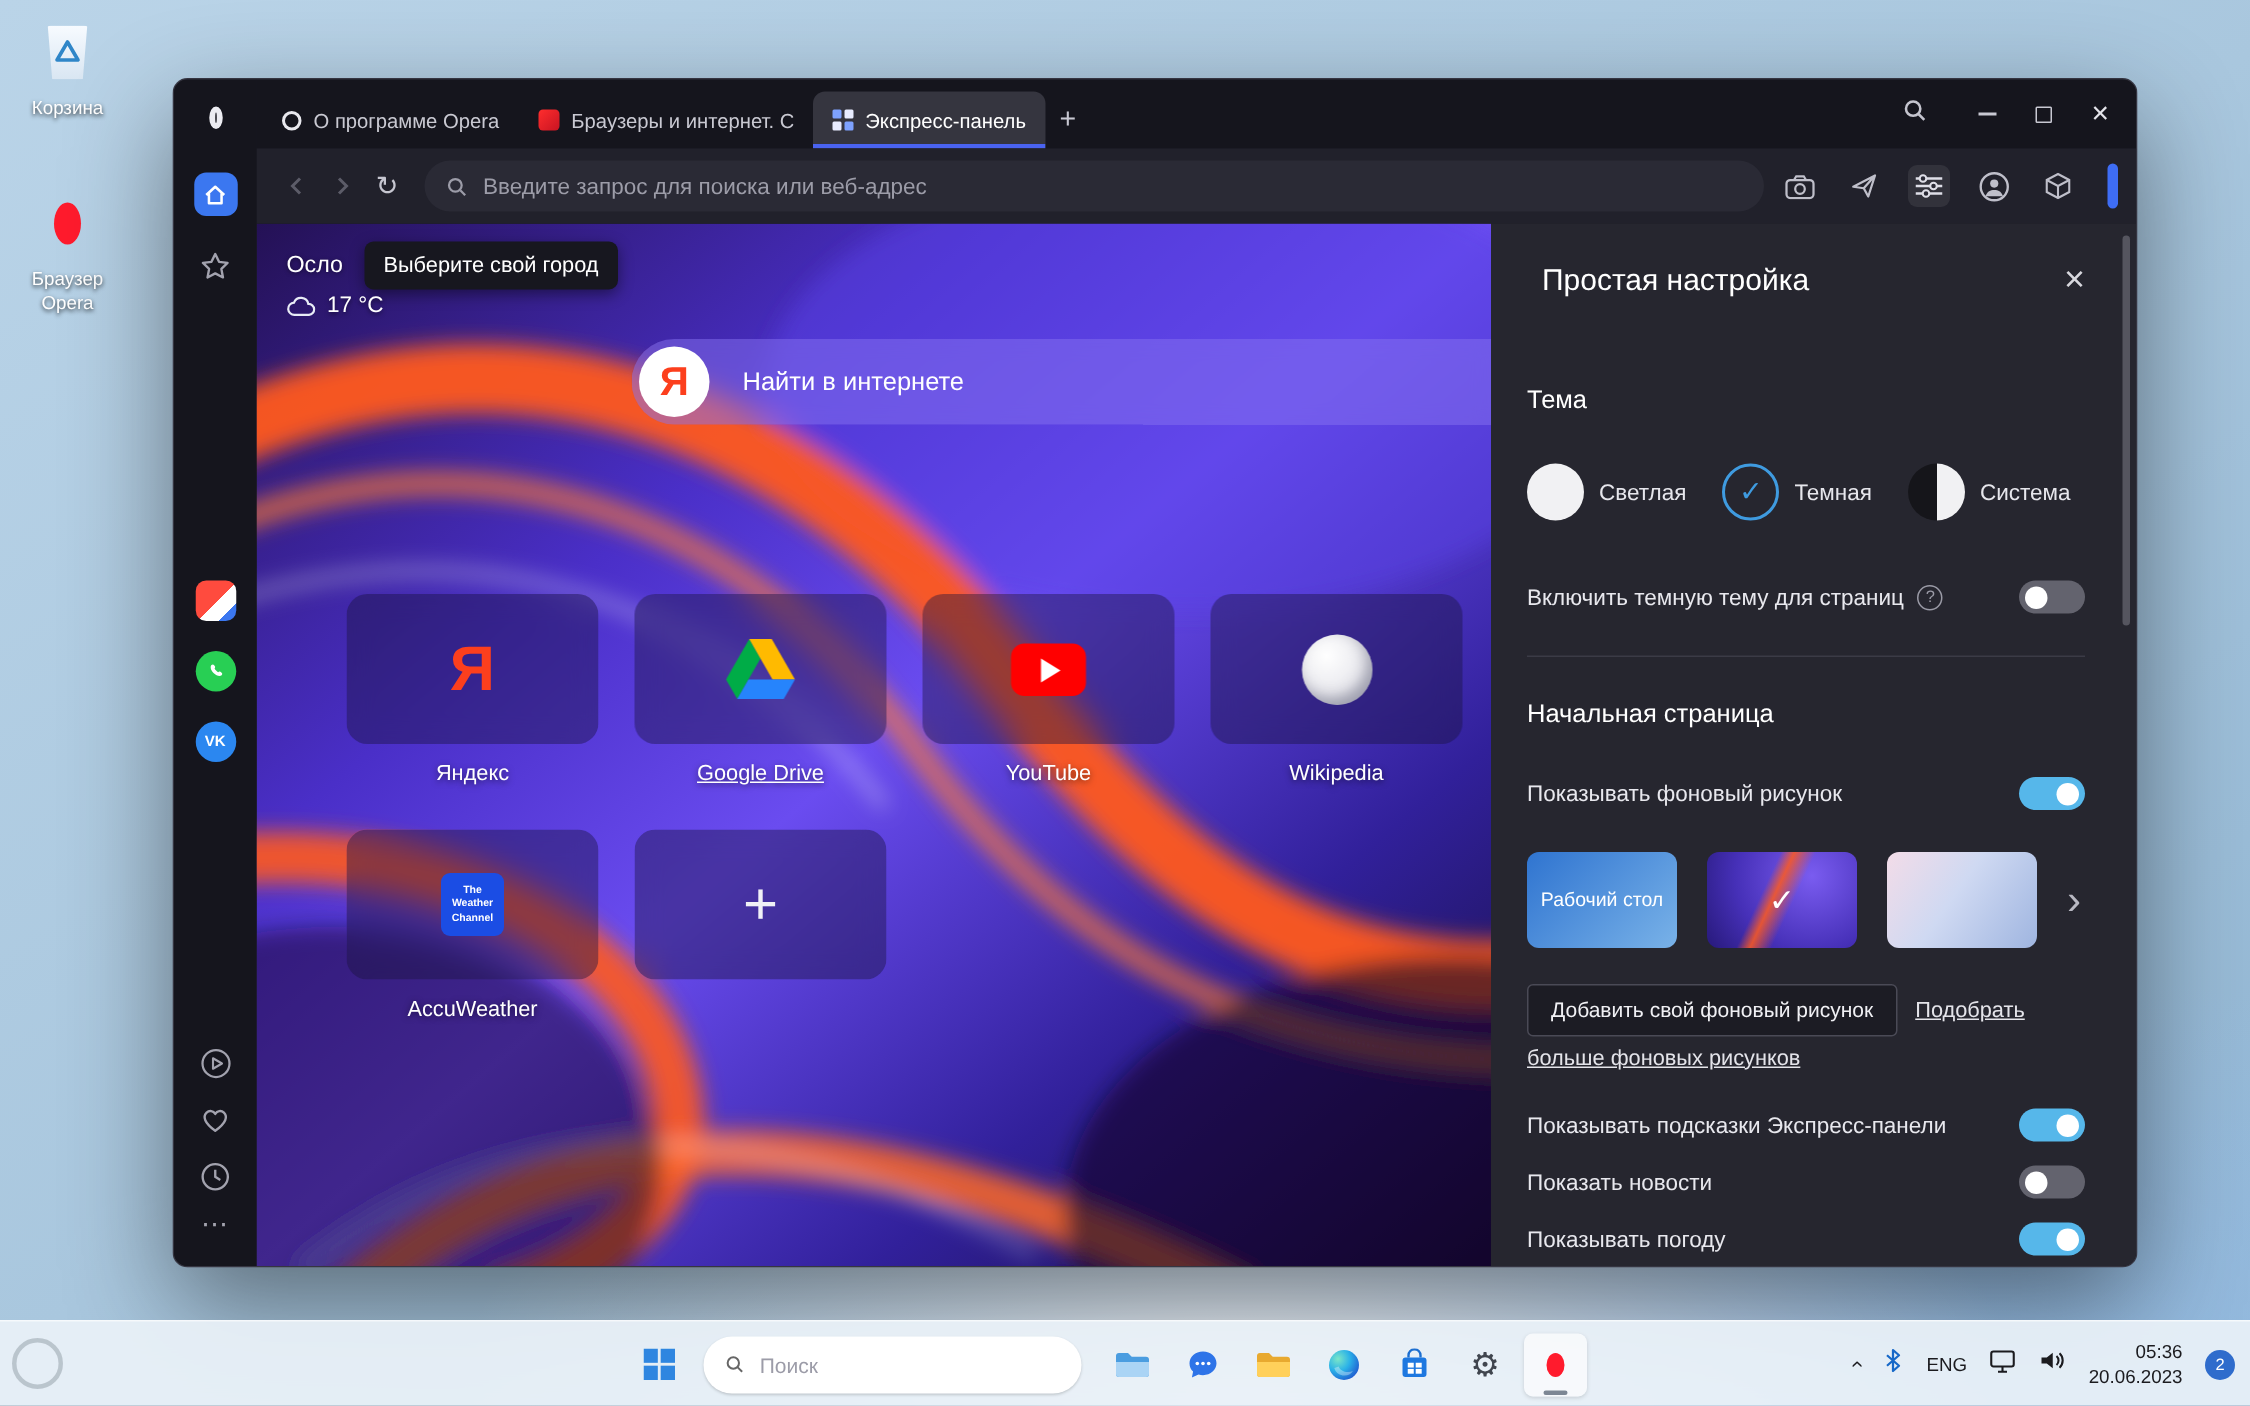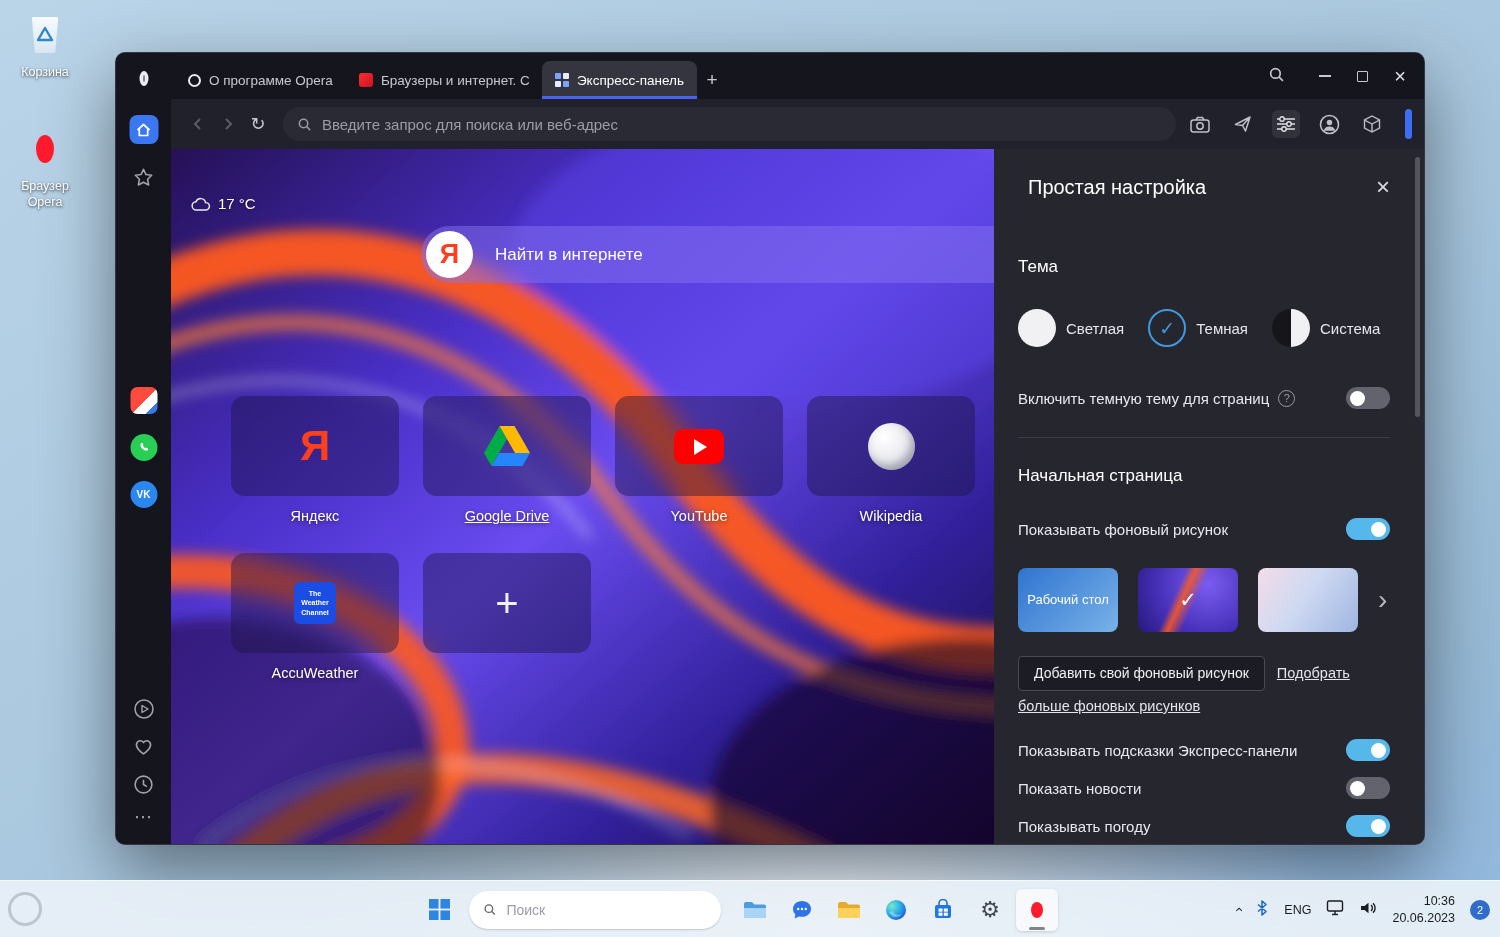--- a/index.html
+++ b/index.html
@@ -365,20 +365,24 @@
             <path d="M-40 210 C160 120 340 210 440 350 C520 460 640 560 860 560" stroke="#ff7a30" stroke-width="16" fill="none" opacity="0.7"></path>
             <path d="M-60 430 C120 400 260 480 280 580 C295 650 230 700 160 720" stroke="#ff5a1e" stroke-width="34" fill="none" opacity="0.9"></path>
             <path d="M60 720 C240 560 460 620 660 720" stroke="#ff6a26" stroke-width="30" fill="none" opacity="0.85"></path>
             <path d="M-40 260 C150 190 320 260 420 390" stroke="#ffffff" stroke-width="5" fill="none" opacity="0.5"></path>
             <path d="M30 700 C180 580 360 600 520 690" stroke="#dfe6ff" stroke-width="4" fill="none" opacity="0.5"></path>
             <ellipse cx="50" cy="630" rx="220" ry="160" fill="#0d0a28" opacity="0.5"></ellipse>
             <ellipse cx="800" cy="660" rx="260" ry="170" fill="#0d0a28" opacity="0.6"></ellipse>
           </g>
         </svg>
 
+        <div class="sd-city">
+          <span class="cname">Осло</span>
+          <span class="tooltip">Выберите свой город</span>
+        </div>
         <div class="sd-temp">
           <svg width="20" height="14" viewBox="0 0 22 15">
               <path d="M6 14 a4.5 4.5 0 0 1 -.5-9 A5.5 5.5 0 0 1 16 6 a4 4 0 0 1 .5 8 Z" fill="none" stroke="#e8ecf6" stroke-width="1.6"></path>
             </svg>
           <span>17 °C</span>
         </div>
 
         <div class="sd-search">
           <span class="ya-circle">Я</span>
           <span class="q">Найти в интернете</span>
@@ -577,18 +581,18 @@
           <line x1="9" y1="12" x2="9" y2="15.5" stroke="#1b1b1f" stroke-width="1.4"></line>
         </svg>
     </span>
     <span>
       <svg width="18" height="16" viewBox="0 0 18 16">
           <path d="M2 6 H5.5 L9.5 2.8 V13.2 L5.5 10 H2 Z" fill="#1b1b1f"></path>
           <path d="M12 5 a4 4 0 0 1 0 6 M14 3.2 a6.5 6.5 0 0 1 0 9.6" fill="none" stroke="#1b1b1f" stroke-width="1.4"></path>
         </svg>
     </span>
     <div class="tb-clock">
-      <div>10:36</div>
+      <div>05:36</div>
       <div>20.06.2023</div>
     </div>
     <span class="tb-badge">2</span>
   </div>
 </div>
 
 </body></html>

